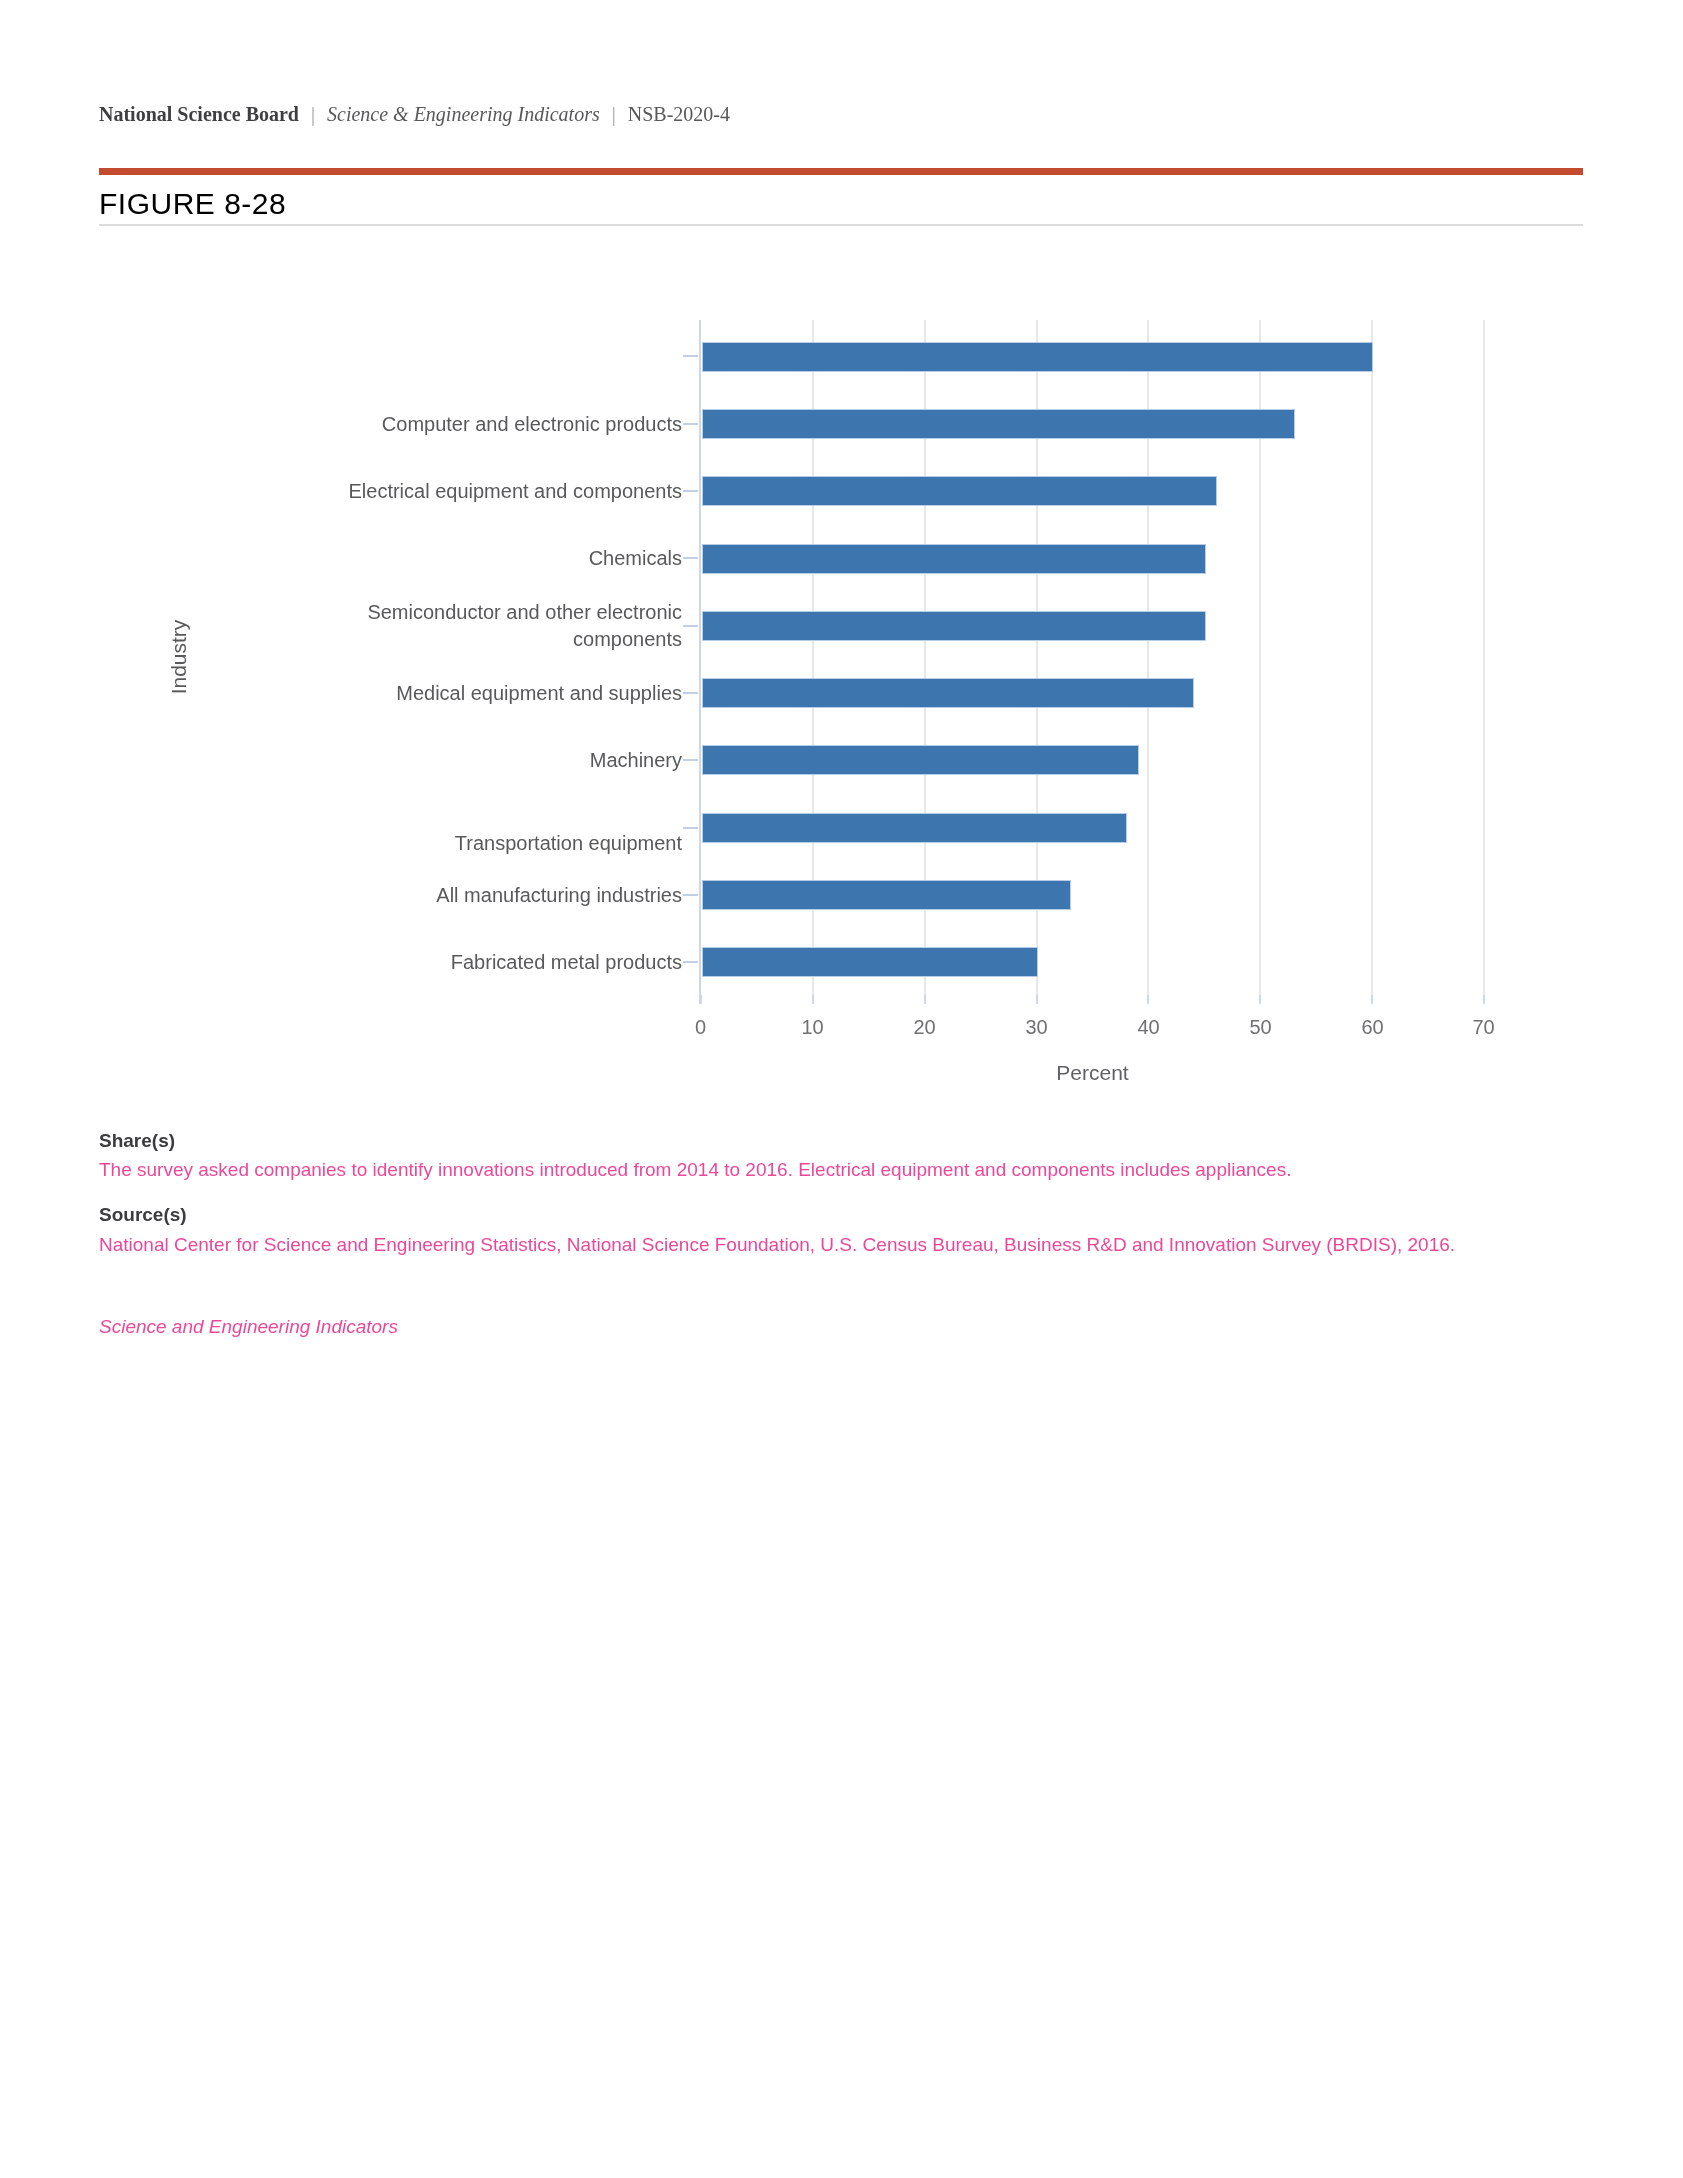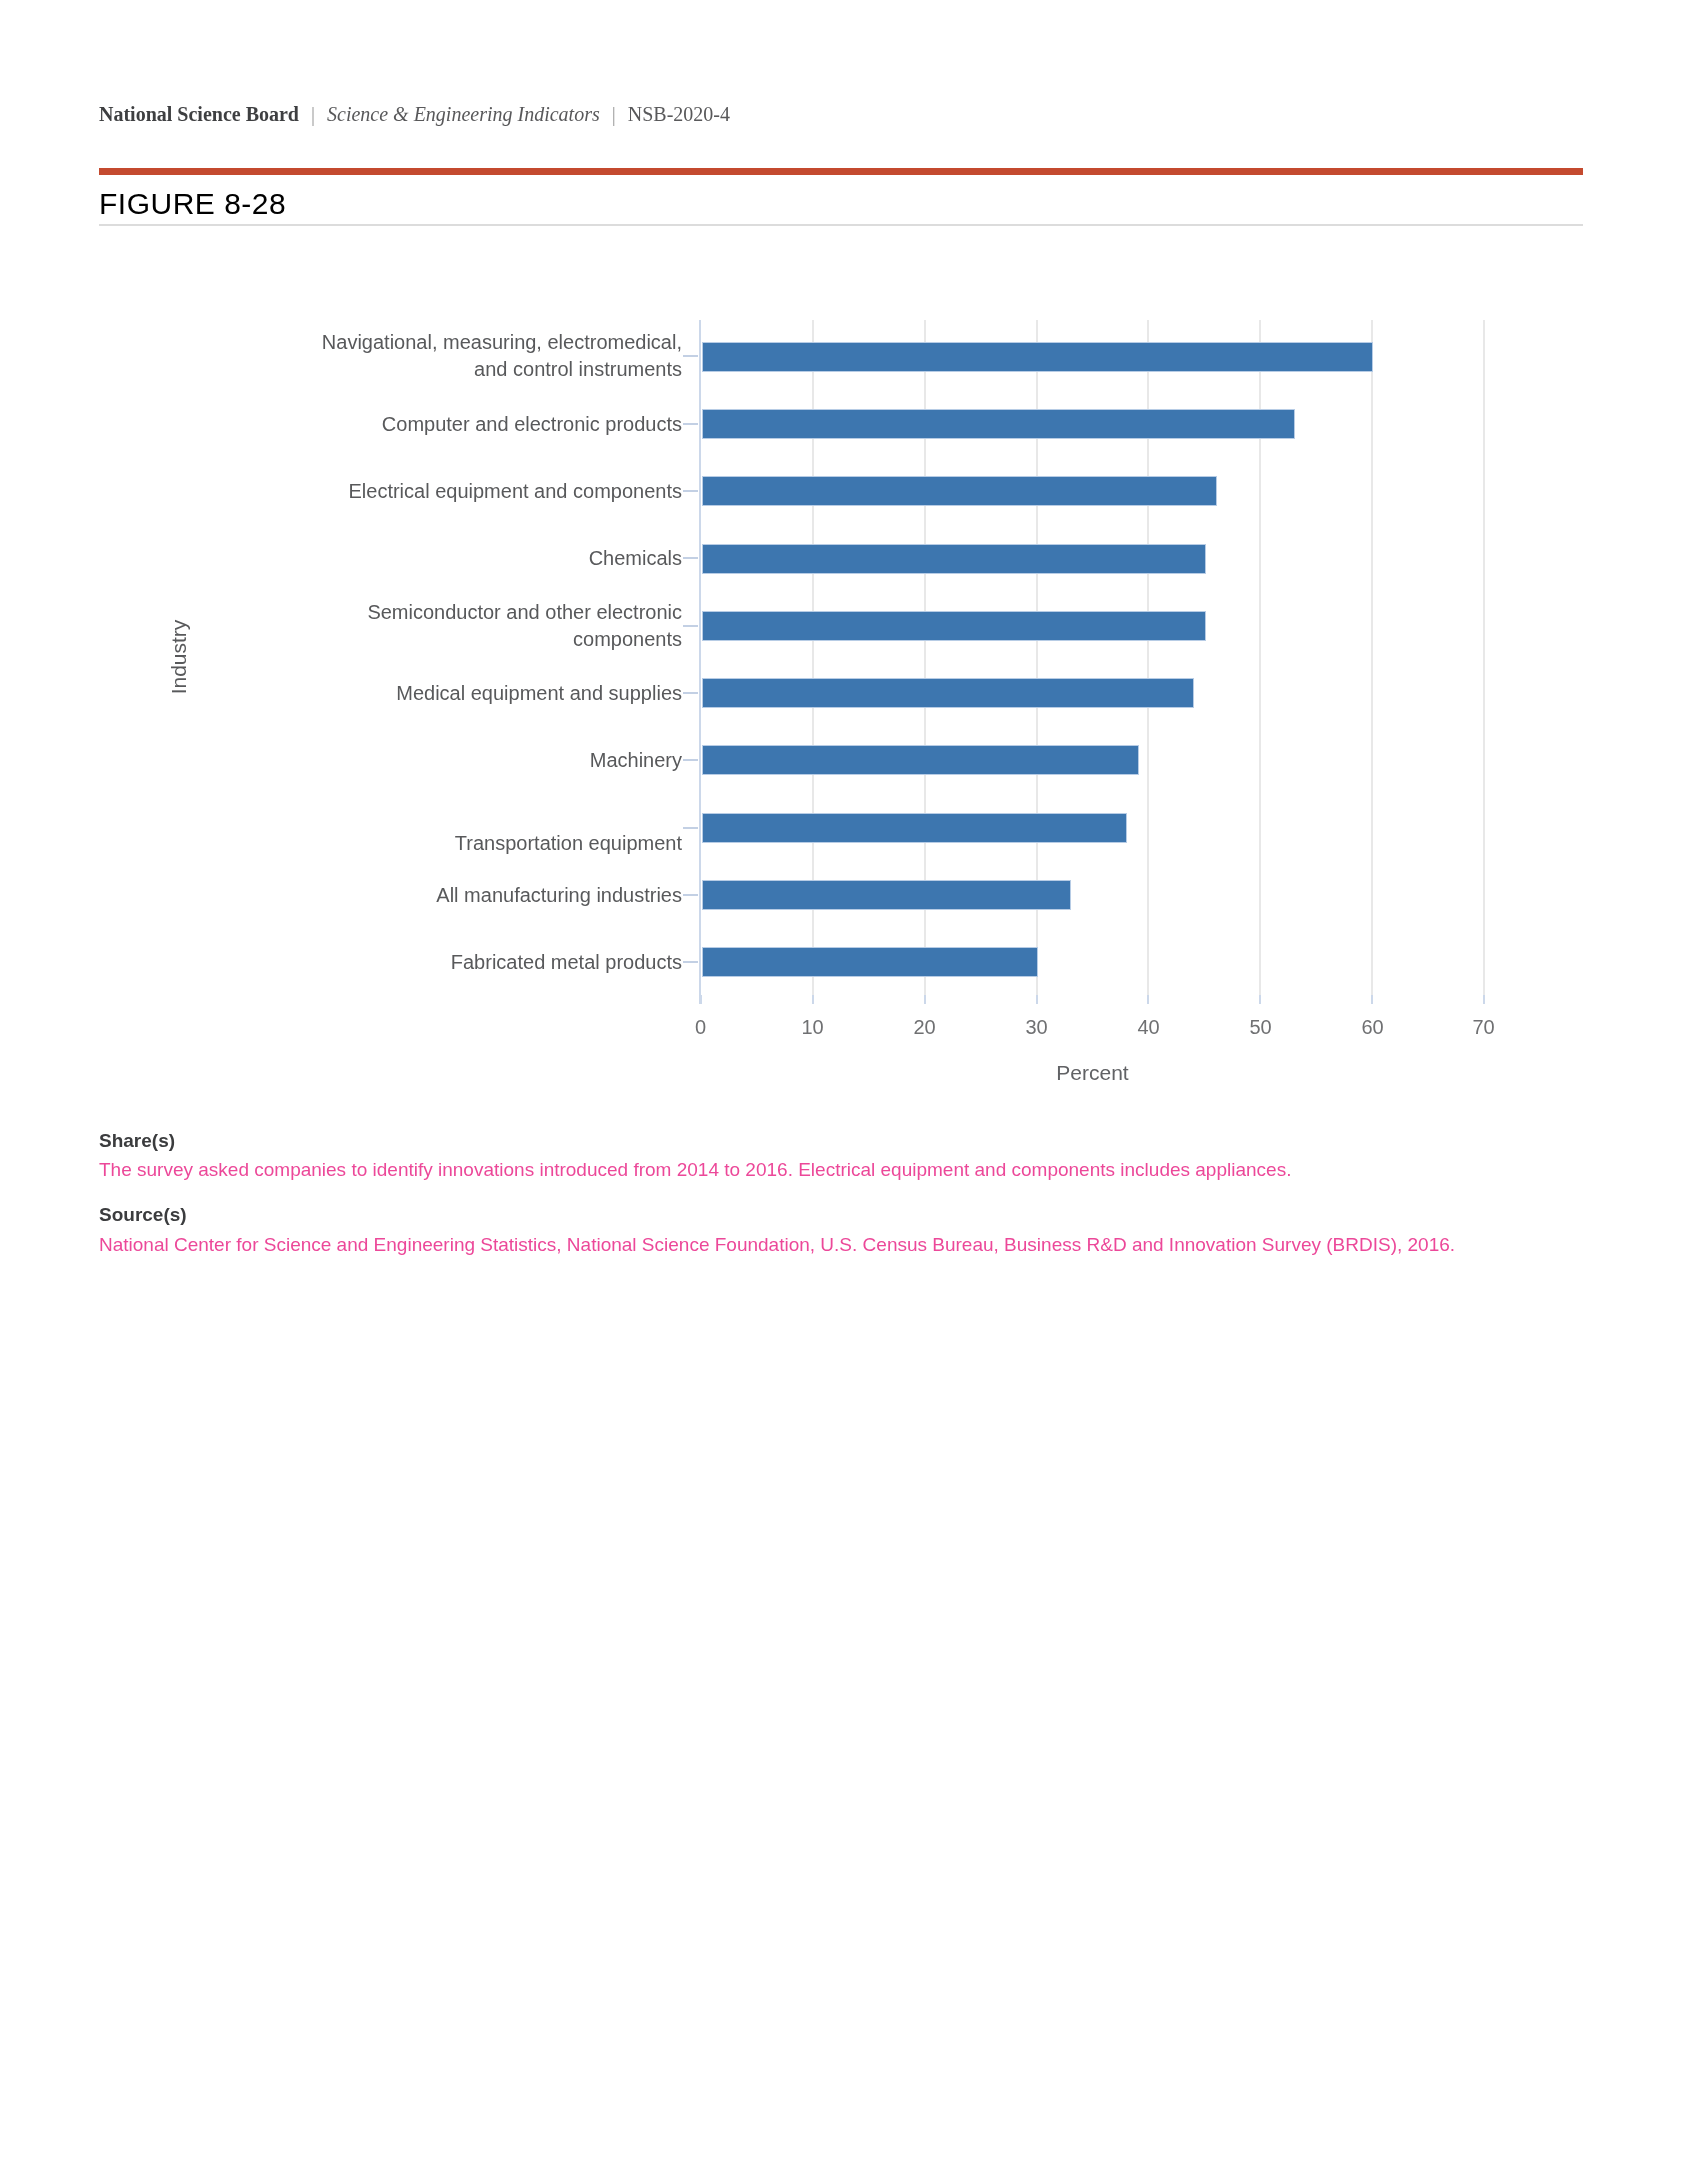--- a/index.html
+++ b/index.html
@@ -79,22 +79,20 @@
       <div class="abs x-tick" style="left: 1221px; top: 1016px;">50</div>
       <div class="abs gridline" style="left: 1371px; top: 320px; height: 675px;"></div>
       <div class="abs tick-stub" style="left: 1371px; top: 995px;"></div>
       <div class="abs x-tick" style="left: 1333px; top: 1016px;">60</div>
       <div class="abs gridline" style="left: 1483px; top: 320px; height: 675px;"></div>
       <div class="abs tick-stub" style="left: 1483px; top: 995px;"></div>
       <div class="abs x-tick" style="left: 1444px; top: 1016px;">70</div>
       <div class="abs axis-line" style="left: 699px; top: 320px; height: 684px;"></div>
       <div class="abs bar" style="left: 702px; top: 342px; width: 671px; height: 30px; background: rgb(61, 118, 175);"></div>
       <div class="abs cat-dash" style="left: 683px; top: 355px; width: 15px;"></div>
-      <div class="abs cat-label" style="left: 149px; top: 356px; width: 533px;">Navigational, measuring, electromedical,
-and control instruments</div>
       <div class="abs bar" style="left: 702px; top: 409px; width: 593px; height: 30px; background: rgb(61, 118, 175);"></div>
       <div class="abs cat-dash" style="left: 683px; top: 423px; width: 15px;"></div>
       <div class="abs cat-label" style="left: 149px; top: 424px; width: 533px;">Computer and electronic products</div>
       <div class="abs bar" style="left: 702px; top: 476px; width: 515px; height: 30px; background: rgb(61, 118, 175);"></div>
       <div class="abs cat-dash" style="left: 683px; top: 490px; width: 15px;"></div>
       <div class="abs cat-label" style="left: 149px; top: 491px; width: 533px;">Electrical equipment and components</div>
       <div class="abs bar" style="left: 702px; top: 544px; width: 504px; height: 30px; background: rgb(61, 118, 175);"></div>
       <div class="abs cat-dash" style="left: 683px; top: 557px; width: 15px;"></div>
       <div class="abs cat-label" style="left: 149px; top: 558px; width: 533px;">Chemicals</div>
       <div class="abs bar" style="left: 702px; top: 611px; width: 504px; height: 30px; background: rgb(61, 118, 175);"></div>
@@ -115,15 +113,16 @@
       <div class="abs cat-label" style="left: 149px; top: 895px; width: 533px;">All manufacturing industries</div>
       <div class="abs bar" style="left: 702px; top: 947px; width: 336px; height: 30px; background: rgb(61, 118, 175);"></div>
       <div class="abs cat-dash" style="left: 683px; top: 961px; width: 15px;"></div>
       <div class="abs cat-label" style="left: 149px; top: 962px; width: 533px;">Fabricated metal products</div>
     </div>
 
   <div class="abs note-label" style="top:1130px;">Share(s)</div>
   <p class="abs note-body" style="top:1154px;width:1485px;">The survey asked companies to identify innovations introduced from 2014 to 2016. Electrical equipment and components includes appliances.</p>
   <div class="abs note-label" style="top:1204px;">Source(s)</div>
   <p class="abs note-body" style="top:1229px;width:1416px;">National Center for Science and Engineering Statistics, National Science Foundation, U.S. Census Bureau, Business R&amp;D and Innovation Survey (BRDIS), 2016.</p>
+  <p class="abs note-body footer-italic" style="top:1311px;width:1485px;">Science and Engineering Indicators</p>
 
 </div>
 
 
 </body></html>

